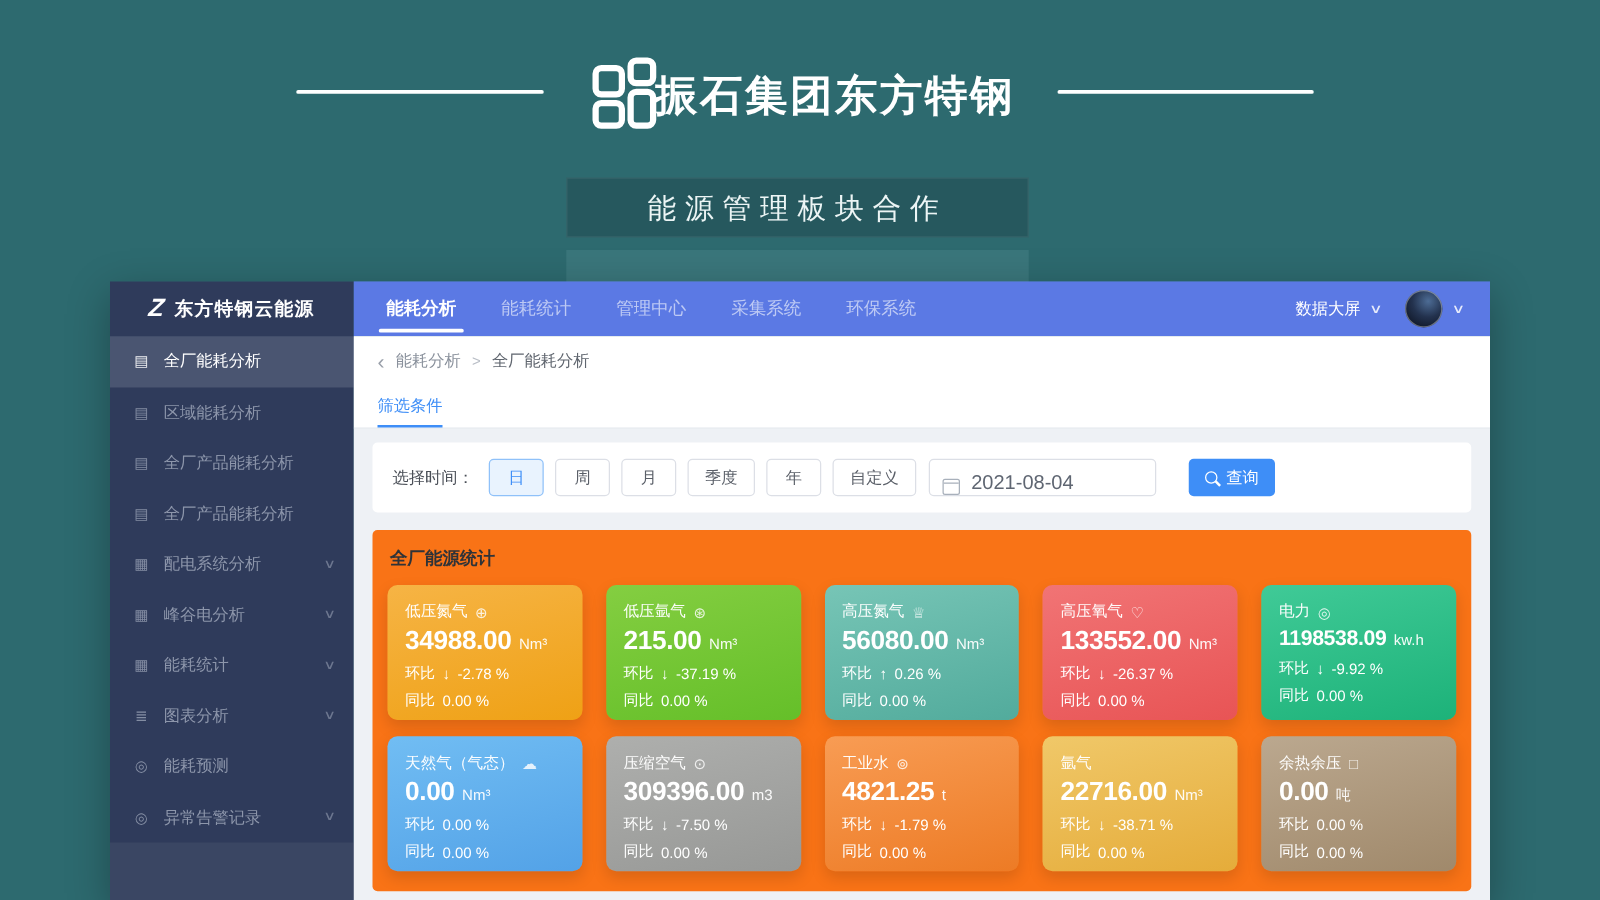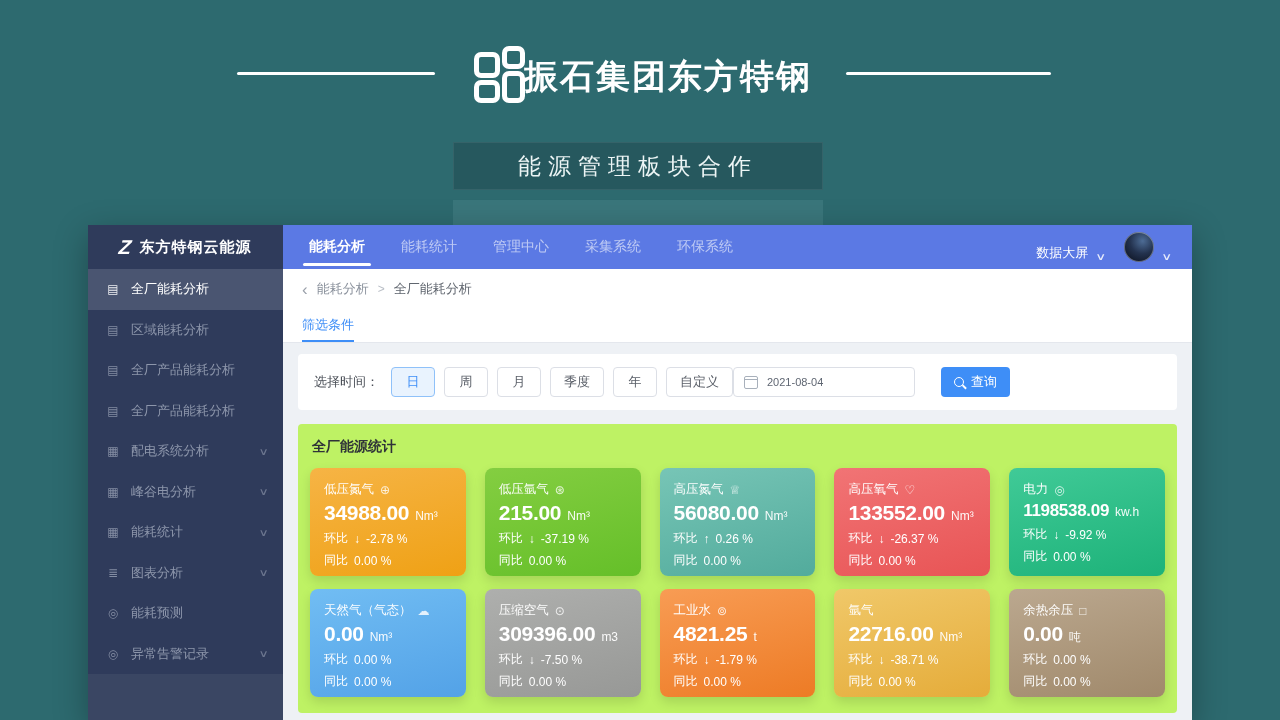--- a/index.html
+++ b/index.html
@@ -43,21 +43,21 @@
 
   
   .main{flex:1 1 auto;display:flex;flex-direction:column;min-width:0;}
   .topnav{height:44px;background:#5b79e4;display:flex;align-items:center;
           padding:0 22px 0 4px;color:#fff;flex:none;}
   .nav-item{position:relative;height:44px;display:flex;align-items:center;padding:0 14px;
             margin-left:8px;font-size:14px;color:rgba(255,255,255,.6);cursor:pointer;white-space:nowrap;}
   .nav-item.active{color:#fff;font-weight:bold;}
   .nav-item.active::after{content:"";position:absolute;left:8px;right:8px;bottom:3px;height:3px;
             background:#fff;border-radius:2px;}
-  .nav-right{margin-left:auto;display:flex;align-items:flex-end;gap:9px;}
+  .nav-right{margin-left:auto;display:flex;align-items:center;gap:9px;}
   .bigscreen{font-size:13px;cursor:pointer;}
   .chev-sm{font-size:10px;opacity:.85;transform:scaleX(1.5);cursor:pointer;}
   .avatar{width:30px;height:30px;border-radius:50%;margin-left:10px;cursor:pointer;
           background:radial-gradient(circle at 62% 30%,#4d6c95 0%,#23324e 45%,#070b16 100%);
           box-shadow:inset 0 0 0 1px rgba(255,255,255,.35);}
 
   
   .content{flex:1 1 auto;background:#eef1f5;overflow:hidden;display:flex;flex-direction:column;}
   .crumb-block{background:#fff;flex:none;}
   .crumb-row{height:40px;display:flex;align-items:center;padding:0 19px;font-size:13px;
@@ -71,32 +71,32 @@
 
   .filter-card{background:#fff;border-radius:4px;margin:11px 15px 0;padding:13px 16px;
                display:flex;align-items:center;flex:none;}
   .filter-label{font-size:13px;color:#4a4f57;margin-right:12px;white-space:nowrap;}
   .tgroup{display:flex;gap:9px;}
   .tbtn{min-width:16px;padding:0 13px;height:28px;line-height:28px;text-align:center;
         border:1px solid #dcdfe6;border-radius:4px;background:#fff;font-size:13px;color:#5a5f68;
         cursor:pointer;white-space:nowrap;}
   .tbtn.active{border-color:#8fc1f9;background:#e9f3fe;color:#3e8ef7;}
   .date-box{width:160px;height:28px;border:1px solid #dcdfe6;border-radius:4px;display:flex;
-            align-items:center;padding:0 10px;gap:9px;color:#5f6672;font-size:11px;
-            cursor:pointer;}
+            align-items:flex-end;padding:0 10px;gap:9px;color:#5f6672;font-size:16px;
+            margin-left:10px;cursor:pointer;}
   .cal{width:12px;height:11px;border:1px solid #a8b0bb;border-radius:2px;position:relative;flex:none;}
   .cal::before{content:"";position:absolute;top:2px;left:0;right:0;height:1px;background:#a8b0bb;}
   .search-btn{margin-left:26px;height:30px;padding:0 13px;background:#3e8ef7;border:none;
               border-radius:4px;color:#fff;font-size:13px;display:flex;align-items:center;gap:7px;
               cursor:pointer;}
   .mag{width:8px;height:8px;border:1.5px solid #fff;border-radius:50%;position:relative;flex:none;}
   .mag::after{content:"";position:absolute;width:5px;height:1.5px;background:#fff;
               transform:rotate(45deg);right:-4px;bottom:-1px;}
 
-  .stats-card{background:#bef264;border-radius:4px;margin:14px 15px 0;padding:12px 12px 16px;flex:none;}
+  .stats-card{background:#f97316;border-radius:4px;margin:14px 15px 0;padding:12px 12px 16px;flex:none;}
   .stats-title{font-size:14px;color:#2f3338;font-weight:bold;margin:2px 0 12px 2px;}
   .cards{display:grid;grid-template-columns:repeat(5,1fr);gap:13px 19px;}
   .card{height:108px;border-radius:8px;color:#fff;padding:13px 14px;box-sizing:border-box;
         box-shadow:0 5px 12px rgba(0,0,0,.13);overflow:hidden;cursor:pointer;}
   .card-title{font-size:12.5px;display:flex;align-items:center;gap:6px;opacity:.97;white-space:nowrap;}
   .card-ico{font-size:12px;opacity:.85;}
   .card-value{margin-top:3px;white-space:nowrap;display:flex;align-items:baseline;}
   .card-value-num{font-size:21px;font-weight:bold;letter-spacing:-.3px;}
   .card-unit{font-size:12px;margin-left:6px;opacity:.95;}
   .card-line{font-size:12px;margin-top:5px;display:flex;align-items:center;gap:6px;white-space:nowrap;}

